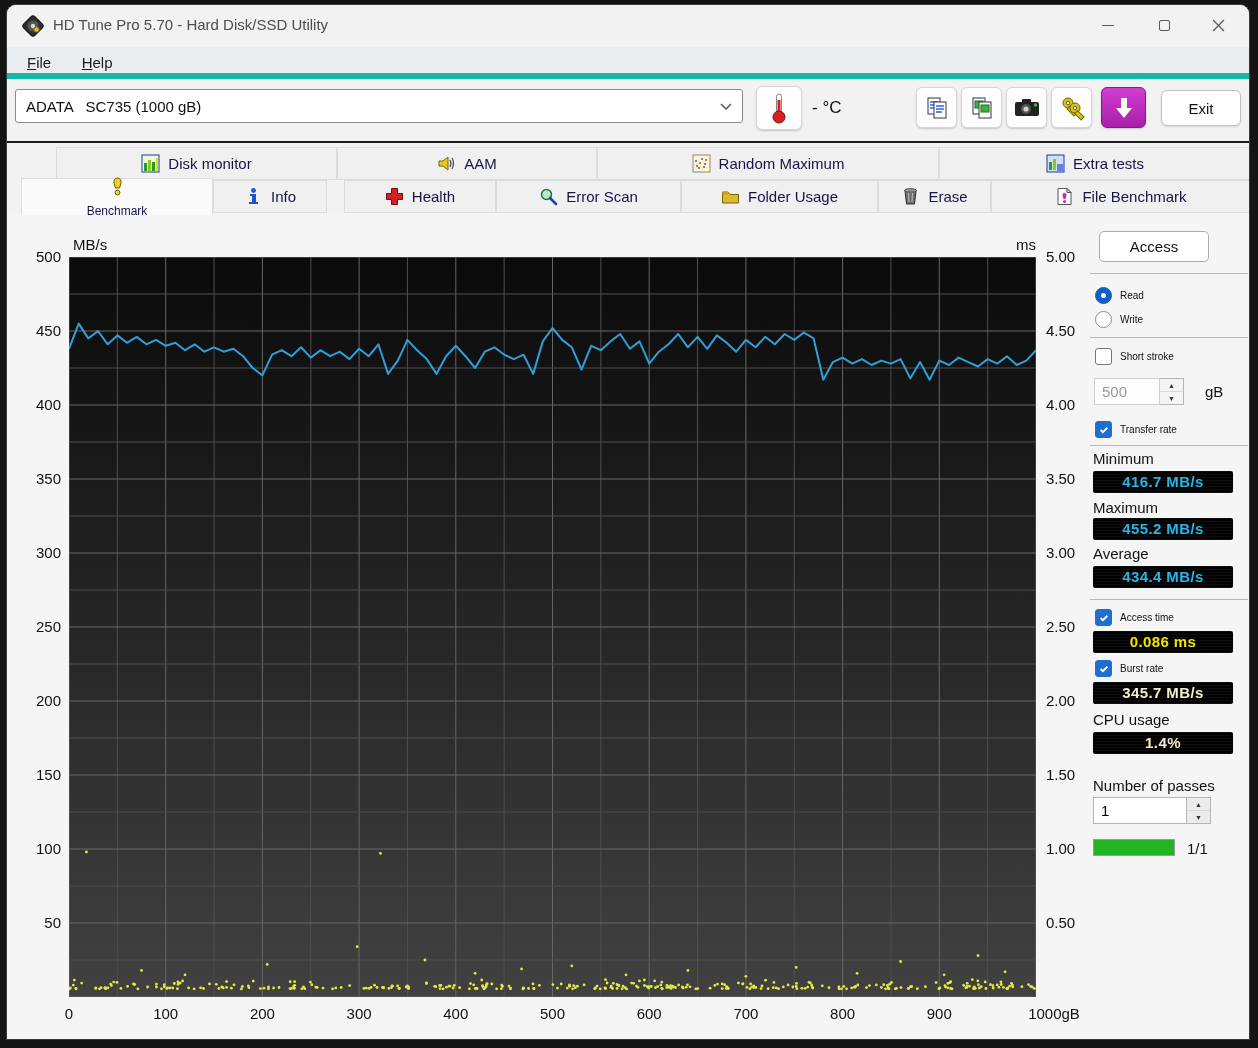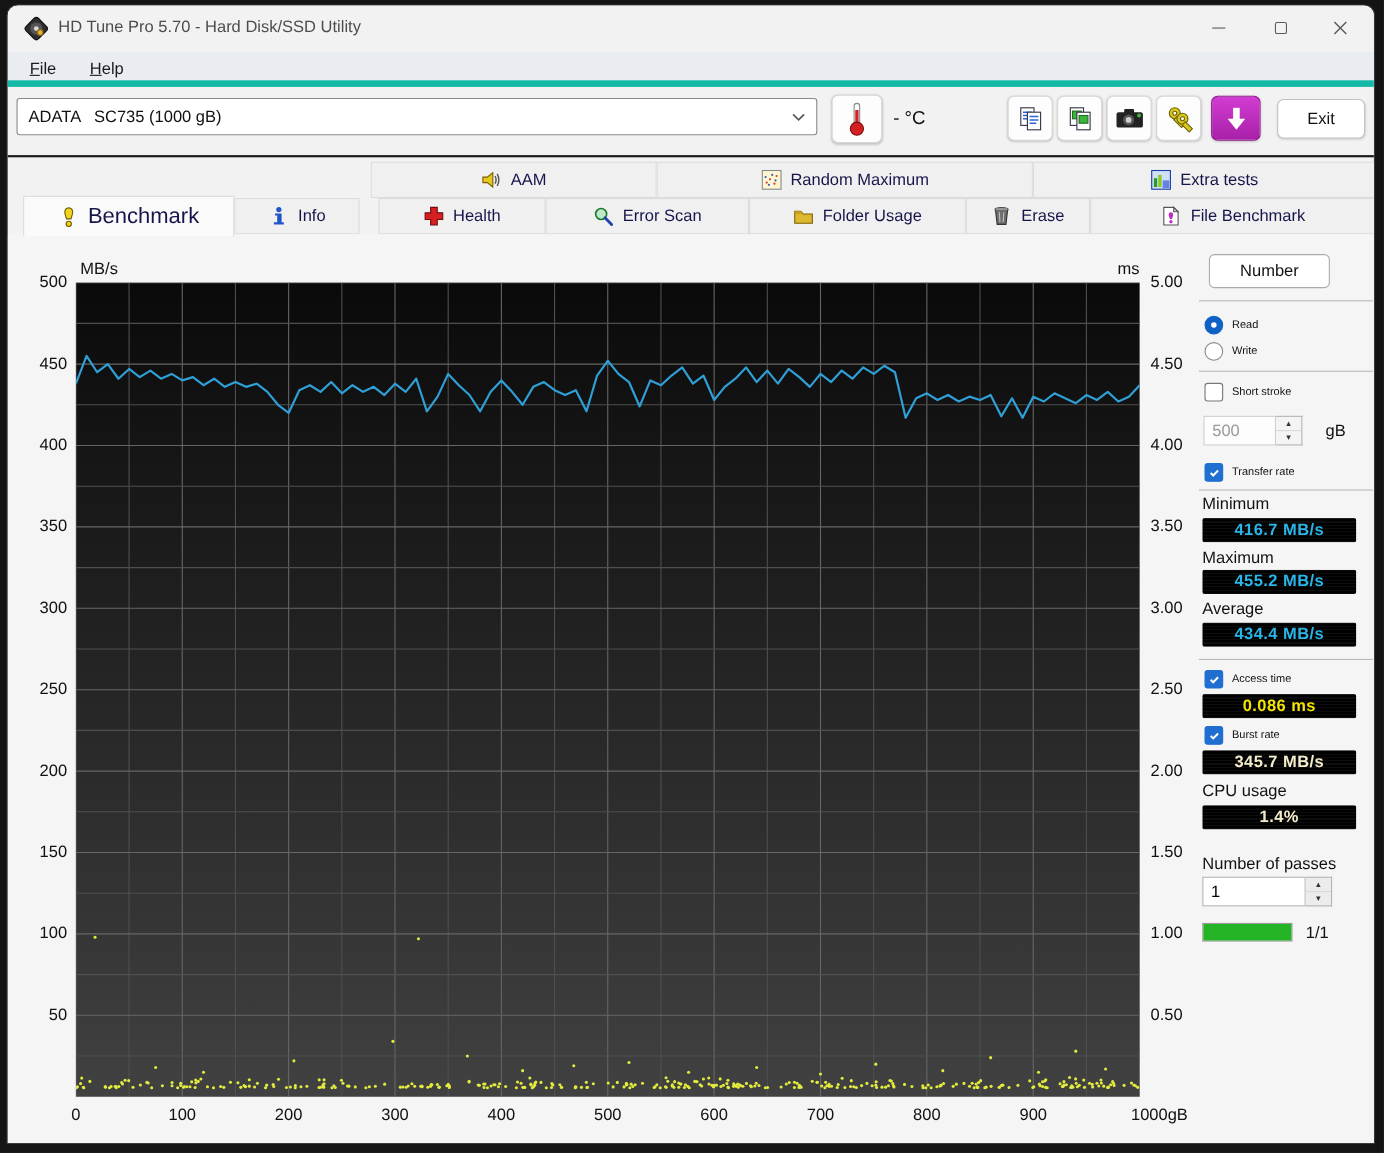--- a/index.html
+++ b/index.html
@@ -34,21 +34,21 @@
   .exit-btn { position:absolute; left:1154px; top:10px; width:80px; height:36px; background:#fff; border:1px solid #c2c2c2;
               border-radius:6px; box-shadow:0 1px 2px rgba(0,0,0,.12); font-size:15px; color:#111;
               display:flex; align-items:center; justify-content:center; }
   .separator { position:absolute; left:0; top:136px; width:100%; height:2px; background:#1b1b1b; }
 
   
   .tabs-top { position:absolute; left:0; top:142px; width:100%; height:33px; }
   .tabs-bottom { position:absolute; left:0; top:175px; width:100%; height:33px; }
   .tab { position:absolute; top:0; height:33px; background:#f0f0f0; border:1px solid #dcdcdc;
          display:flex; align-items:center; justify-content:center; gap:8px; font-size:15px; color:#15154a; }
-  .tab.active { background:#fafafa; border-bottom:none; top:-2px; height:37px; z-index:3; font-size:20px; }
+  .tab.active { background:#fafafa; border-bottom:none; top:-2px; height:37px; z-index:3; font-size:12px;flex-direction:column; }
   .tab-icon { width:19px; height:19px; flex:0 0 auto; }
 
   
   .content { position:absolute; left:0; top:208px; width:100%; height:828px; background:#f5f5f5; }
 
   
   .plot { position:absolute; left:62px; top:44px; width:967px; height:740px;
           background:linear-gradient(#0a0a0a, #414141); }
   .axis-title { position:absolute; font-size:15px; color:#111; }
   .tick-label { position:absolute; font-size:15px; color:#111; }
@@ -181,20 +181,30 @@
     </div>
 
     <div class="exit-btn">
       <span>Exit</span>
     </div>
   </div>
 
   <div class="separator"></div>
 
   <div class="tabs-top">
+    <div class="tab" style="left:49px;width:281px;">
+      <svg class="tab-icon" viewBox="0 0 19 19">
+        <rect x="1" y="1" width="17" height="17" fill="#eef7d8" stroke="#1a3aa8"></rect>
+        <rect x="3" y="9" width="3" height="8" fill="#2a9a2a"></rect>
+          <rect x="7" y="6" width="3" height="11" fill="#8cc820"></rect>
+        <rect x="11" y="8" width="3" height="9" fill="#2a9a2a"></rect>
+          <rect x="15" y="4" width="2" height="13" fill="#e8d820"></rect>
+      </svg>
+      <span>Disk monitor</span>
+    </div>
     <div class="tab" style="left:330px;width:260px;">
       <svg class="tab-icon" viewBox="0 0 19 19">
         <path d="M2 7 L6 7 L11 3 L11 16 L6 12 L2 12 Z" fill="#e8c820" stroke="#7a6200"></path>
         <path d="M13 6 Q15 9.5 13 13 M15 4 Q18 9.5 15 15" fill="none" stroke="#555" stroke-width="1.3"></path>
       </svg>
       <span>AAM</span>
     </div>
     <div class="tab" style="left:590px;width:342px;">
       <svg class="tab-icon" viewBox="0 0 19 19">
         <rect x="1" y="1" width="17" height="17" fill="#fdf6d0" stroke="#888"></rect>
@@ -722,21 +732,21 @@
         <circle cx="727.2" cy="710.4" r="1.4" fill="#e3ec3d"></circle>
         <circle cx="788.1" cy="716.3" r="1.4" fill="#e3ec3d"></circle>
         <circle cx="831.6" cy="704.5" r="1.4" fill="#e3ec3d"></circle>
         <circle cx="875.1" cy="717.8" r="1.4" fill="#e3ec3d"></circle>
         <circle cx="909.0" cy="698.6" r="1.4" fill="#e3ec3d"></circle>
         <circle cx="936.1" cy="714.8" r="1.4" fill="#e3ec3d"></circle>
       </svg>
 
     <div class="panel">
       <div class="start-btn">
-          <span>Number</span>
+          <span>Access</span>
         </div>
       <hr style="top:60px;">
 
       <div class="ctl-row" style="top:74px;">
         <span class="radio sel"></span>
         <span>Read</span>
       </div>
       <div class="ctl-row" style="top:98px;">
         <span class="radio"></span>
         <span>Write</span>

